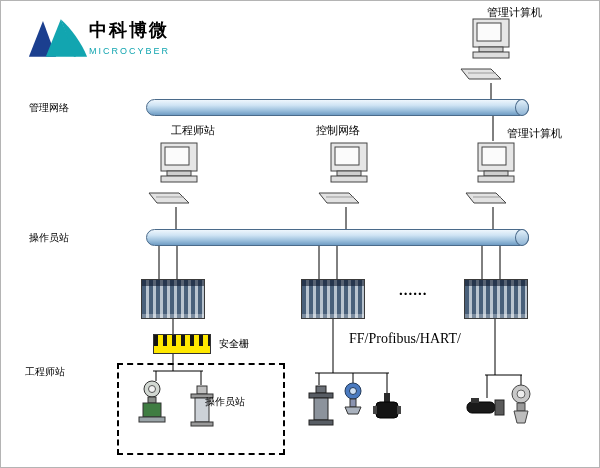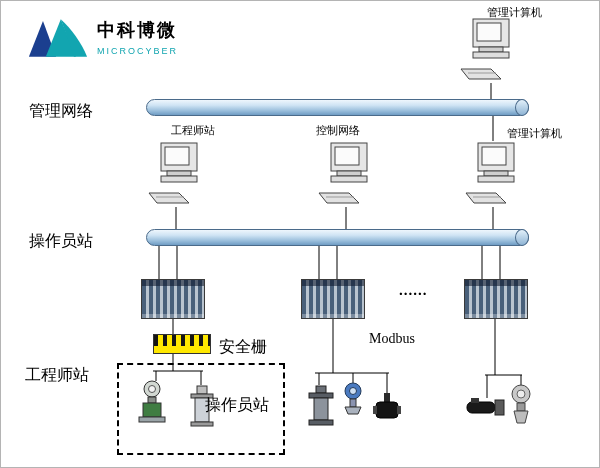--- a/index.html
+++ b/index.html
@@ -4,21 +4,21 @@
 <style>
   html,body{margin:0;padding:0;background:#fff;}
   .canvas{
     position:relative;width:600px;height:468px;background:#fff;
     border:1px solid #b4b4b4;box-sizing:border-box;overflow:hidden;
     font-family:"Liberation Serif","DejaVu Serif",serif;color:#000;
   }
   .lines{position:absolute;left:0;top:0;z-index:1;}
   .node{position:absolute;z-index:3;}
   .lbl{position:absolute;z-index:4;font-size:11px;white-space:nowrap;}
-  .lbl.big{font-size:16px;}
+  .lbl.big{font-size:10px;}
   .bus{
     position:absolute;left:145px;width:383px;height:17px;z-index:2;
     border:1px solid #4a6a8a;border-radius:9px;box-sizing:border-box;
     background:linear-gradient(#eef6fc 0%,#cfe4f4 35%,#9cc0dd 70%,#6f9cc4 100%);
   }
   .bus::after{
     content:"";position:absolute;right:-1px;top:-1px;width:14px;height:17px;
     border:1px solid #4a6a8a;border-radius:50%;box-sizing:border-box;
     background:linear-gradient(#e2f0fa,#8fb4d4);
   }
@@ -32,21 +32,21 @@
     position:absolute;width:58px;height:20px;z-index:3;
     border:1px solid #333;box-sizing:border-box;
     background:
       linear-gradient(#ffe800,#ffe800) left bottom/100% 7px no-repeat,
       repeating-linear-gradient(90deg,#151515 0 4px,#ffe800 4px 9px);
   }
   .hazard{
     position:absolute;left:116px;top:362px;width:168px;height:92px;z-index:2;
     border:2px dashed #000;box-sizing:border-box;background:transparent;
   }
-  .logo{position:absolute;left:26px;top:16px;display:flex;align-items:center;gap:8px;z-index:5;
+  .logo{position:absolute;left:26px;top:16px;display:flex;align-items:center;z-index:5;
         font-family:"Liberation Sans","DejaVu Sans",sans-serif;}
   .logo-cn{font-size:18px;font-weight:bold;letter-spacing:2px;line-height:20px;}
   .logo-en{font-size:9px;letter-spacing:2px;color:#12a5b0;line-height:11px;margin-top:6px;}
   .ellipsis{font-weight:bold;font-size:15px;letter-spacing:1px;}
   .fieldbus{position:absolute;left:348px;top:328px;z-index:4;font-size:14px;line-height:20px;}
   .fieldbus .l2{padding-left:20px;}
 </style>
 </head>
 <body>
 
@@ -157,21 +157,21 @@
 
   <div class="rack" style="left:140px;top:278px"></div>
   <div class="rack" style="left:300px;top:278px"></div>
   <div class="rack" style="left:463px;top:278px"></div>
   <div class="lbl ellipsis" style="left:398px;top:281px">......</div>
 
   <div class="barrier" style="left:152px;top:333px"></div>
   <div class="lbl big" style="left:218px;top:336px">安全栅</div>
 
   <div class="fieldbus">
-    <div class="l2">Modbus</div>
+    <div class="l1">FF/Profibus/HART/</div>
   </div>
 
   <div class="hazard"></div>
   <div class="lbl big" style="left:204px;top:394px">操作员站</div>
 
   <div class="node" style="left:136px;top:378px">
     <svg width="36" height="48" viewBox="0 0 36 48">
       <circle cx="15" cy="10" r="8" fill="#d2d8d2" stroke="#333"></circle>
       <circle cx="15" cy="10" r="3.5" fill="#f2f2f2" stroke="#555"></circle>
       <rect x="11" y="18" width="8" height="6" fill="#8a8f8a" stroke="#333"></rect>

